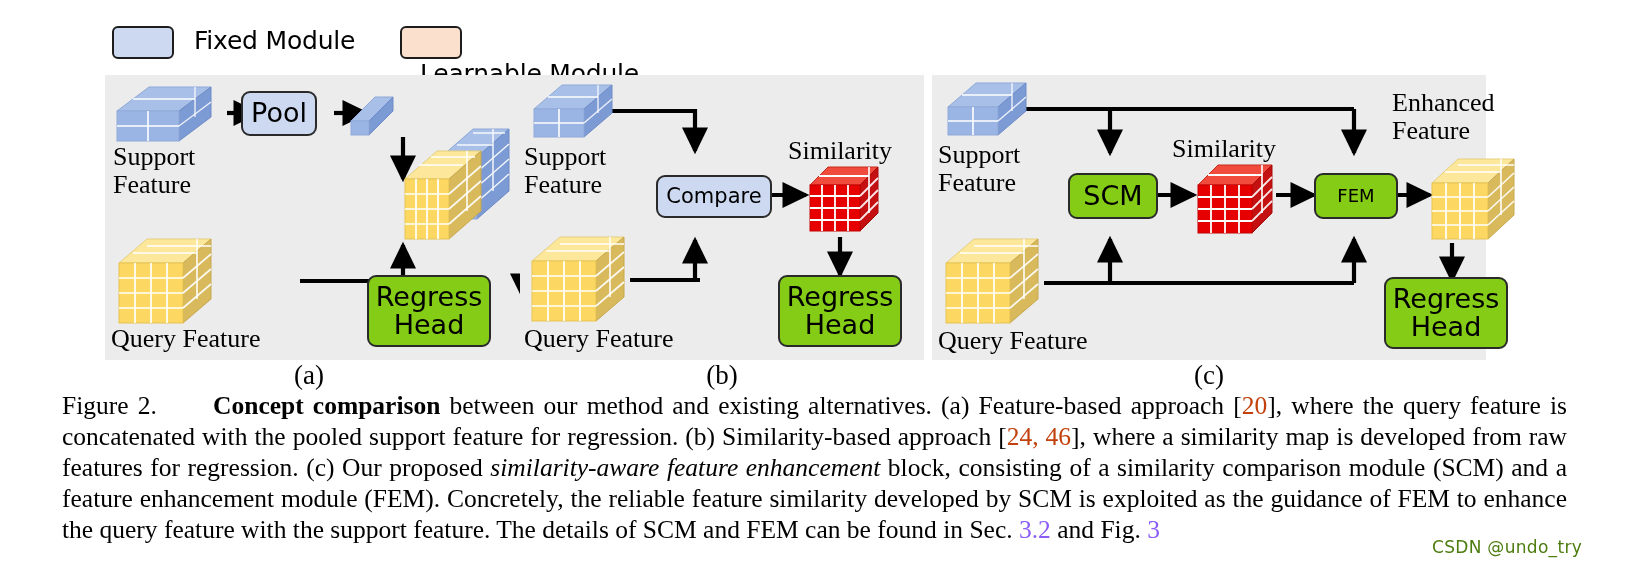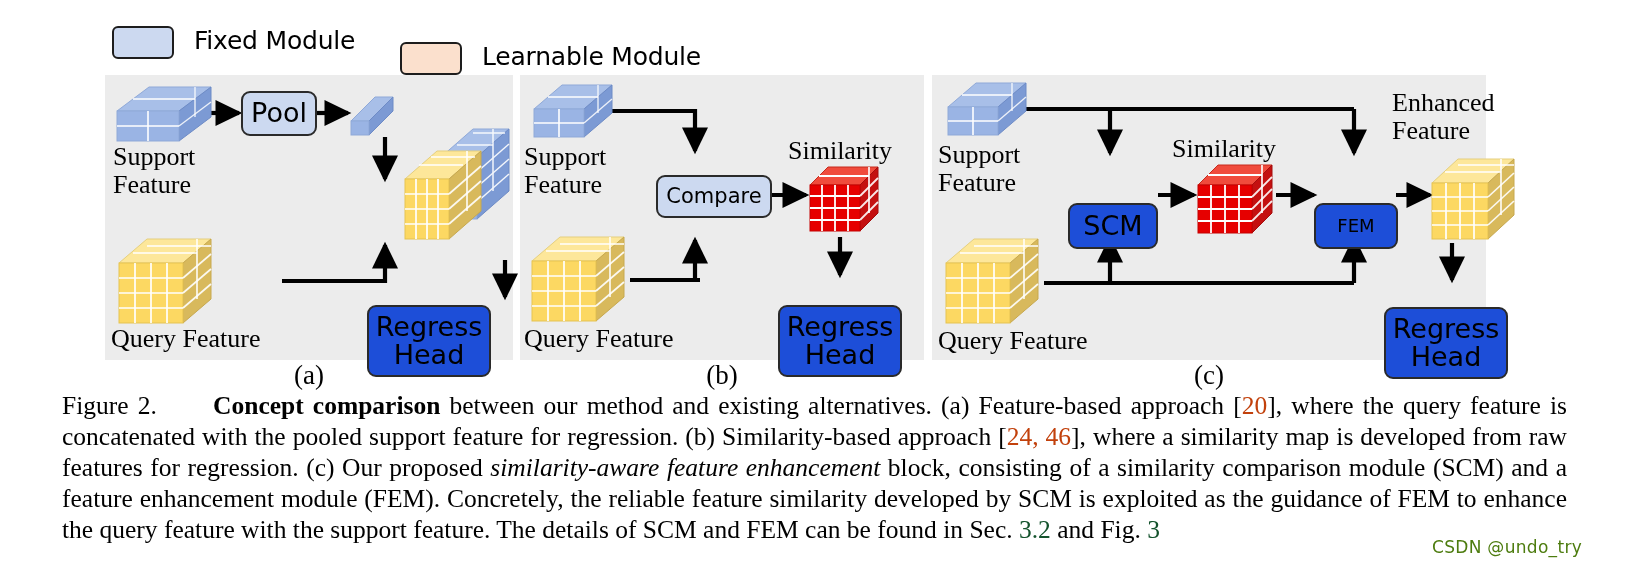--- a/index.html
+++ b/index.html
@@ -7,59 +7,59 @@
        font-family:"Liberation Serif", serif;color:#000;}
 
   
   #legend{position:absolute;left:112px;top:26px;width:700px;height:40px;}
   .leg-item{position:absolute;display:flex;}
   .leg-swatch{width:62px;height:33px;border:2px solid #1d1d1d;border-radius:6px;box-sizing:border-box;}
   .leg-label{margin-left:20px;font-family:"DejaVu Sans",sans-serif;font-size:25px;letter-spacing:-0.2px;}
 
   
   .panel{position:absolute;background:#ececec;}
-  #panel-a{left:105px;top:75px;width:408px;height:285px;}
+  #panel-a{left:105px;top:75px;width:408px;height:285px;padding-left:36px;}
   #panel-b{left:520px;top:75px;width:404px;height:285px;}
   #panel-c{left:932px;top:75px;width:554px;height:285px;}
 
   .panel-caption{position:absolute;font-family:"Liberation Serif",serif;font-size:27px;text-align:center;}
 
   
   .modbox{position:absolute;box-sizing:border-box;border:2px solid #2a2a2a;border-radius:9px;
           display:flex;align-items:center;justify-content:center;text-align:center;
           font-family:"DejaVu Sans",sans-serif;line-height:1.05;}
   .fixed{background:#ccd9f0;}
-  .learn{background:#1d4ed8;margin-top:30px;}
+  .learn{background:#84cc16;}
 
   
   svg.wires{position:absolute;left:0;top:0;width:100%;height:100%;overflow:visible;pointer-events:none;}
 
   
   .flabel{position:absolute;font-family:"Liberation Serif",serif;font-size:26px;line-height:1.08;}
 
   
   #caption{position:absolute;left:62px;top:390px;width:1505px;
            font-family:"Liberation Serif",serif;font-size:25.5px;line-height:31px;text-align:justify;}
   #caption b{font-weight:bold;margin-left:38px;}
   #caption i{font-style:italic;}
   .cite-g{color:#c2410c;}
-  .cite-r{color:#14532d;margin-top:36px;}
+  .cite-r{color:#8b5cf6;margin-top:36px;}
 
   #watermark{position:absolute;left:1432px;top:537px;font-family:"DejaVu Sans",sans-serif;
              font-size:17px;color:#4d7c0f;letter-spacing:0.3px;}
 </style>
 </head>
 <body>
 
 <div id="legend">
   <div class="leg-item" style="left:0px;top:0px;">
     <div class="leg-swatch" style="background:#ccd9f0;"></div>
     <div class="leg-label">Fixed Module</div>
   </div>
-  <div class="leg-item" style="left:288px;top:16px;">
+  <div class="leg-item" style="left:288px;top:0px;flex-direction:column;">
     <div class="leg-swatch" style="background:#fbe0cd;"></div>
     <div class="leg-label">Learnable Module</div>
   </div>
 </div>
 
 <div class="panel" id="panel-a">
   <svg class="wires" viewBox="0 0 408 285">
     <defs>
       <marker id="ah" markerWidth="7" markerHeight="7" refX="5.6" refY="3.1" orient="auto">
         <path d="M0,0 L6.4,3.1 L0,6.2 z" fill="#000"></path>

